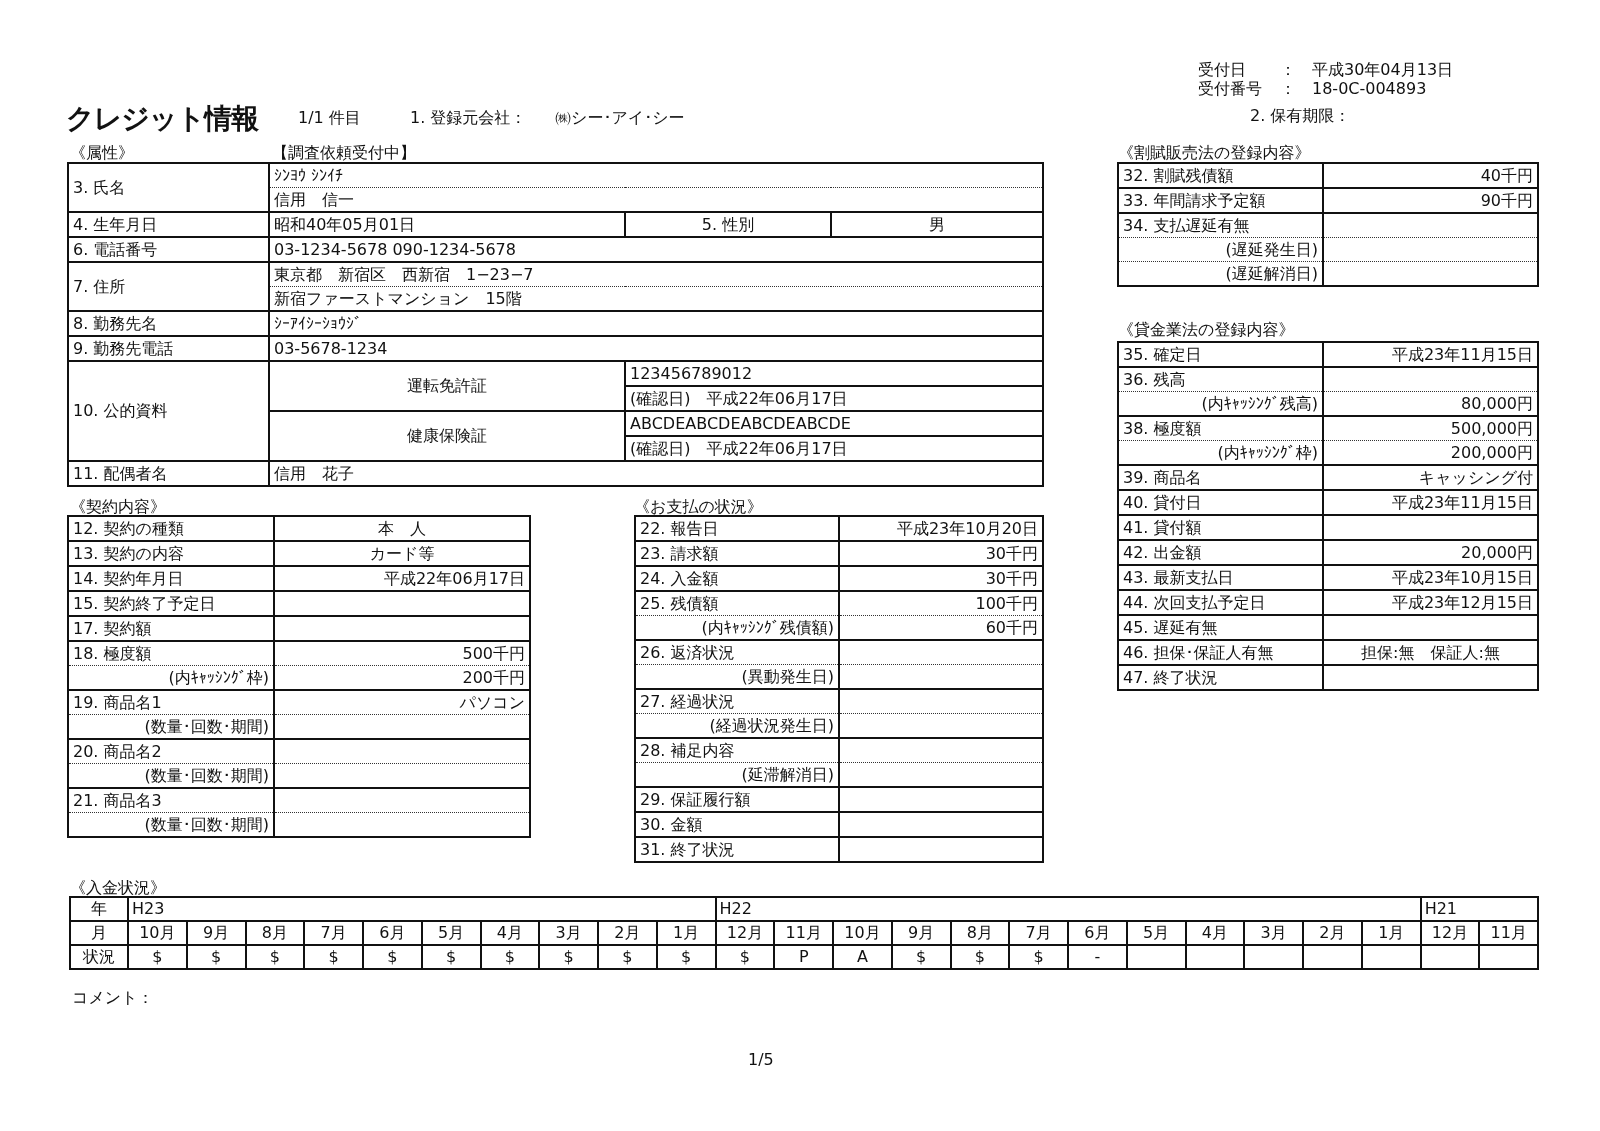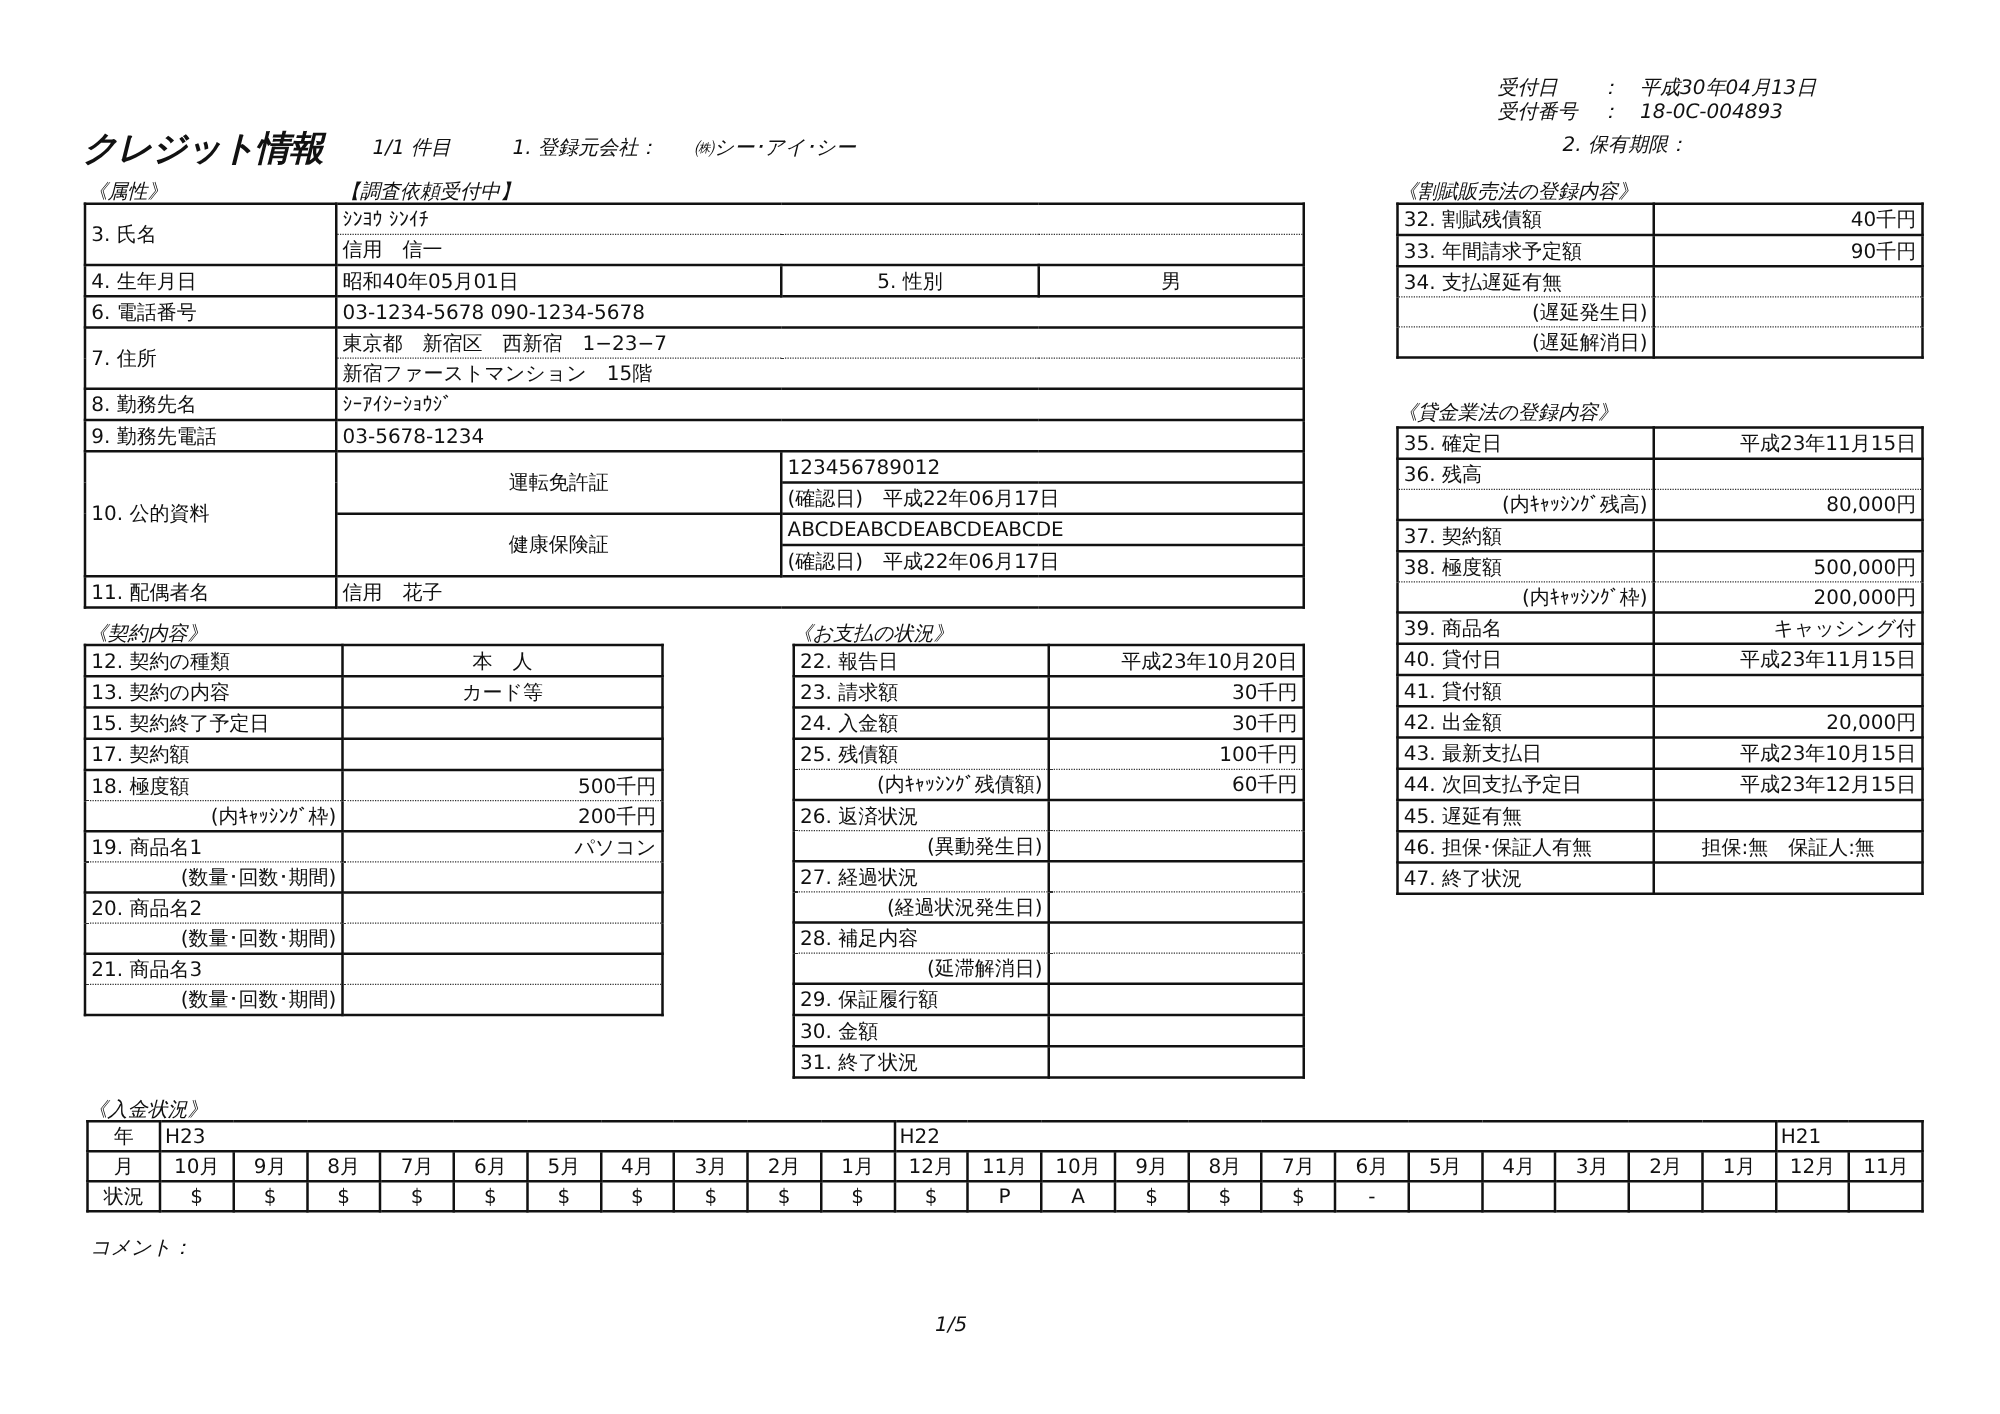--- a/index.html
+++ b/index.html
@@ -1,18 +1,18 @@
 <!DOCTYPE html>
 <html><head>
 <meta charset="utf-8">
 <style>
   html, body { margin:0; padding:0; background:#ffffff; }
   body { width:1600px; height:1131px; position:relative; overflow:hidden;
          font-family:"DejaVu Sans","Liberation Sans",sans-serif; color:#111; }
-  .abs { position:absolute;font-style:italic; }
+  .abs { position:absolute; }
   .t { font-size:16px; line-height:1; white-space:nowrap; }
   .title { font-size:28px; font-weight:bold; letter-spacing:-1px; }
   .hdr { font-size:16px; }
   table.g { position:absolute; border-collapse:collapse; table-layout:fixed; }
   table.g td { border:2px solid #111; padding:0 4px; font-size:16px; height:23px;
                white-space:nowrap; overflow:hidden; vertical-align:middle; line-height:1; }
   table.g td.r { text-align:right; }
   table.g td.c { text-align:center; }
   table.g td.dtop { border-bottom:1px dotted #333; }
   table.g td.dbot { border-top:1px dotted #333; }
@@ -112,20 +112,24 @@
   <tbody>
       <tr>
         <td>12. 契約の種類</td>
         <td class="c">本　人</td>
       </tr>
   <tr>
         <td>13. 契約の内容</td>
         <td class="c">カード等</td>
       </tr>
   <tr>
+        <td>14. 契約年月日</td>
+        <td class="r">平成22年06月17日</td>
+      </tr>
+  <tr>
         <td>15. 契約終了予定日</td>
         <td class="r"></td>
       </tr>
   <tr>
         <td>17. 契約額</td>
         <td class="r"></td>
       </tr>
   <tr>
         <td class="dtop">18. 極度額</td>
         <td class="r dtop">500千円</td>
@@ -268,24 +272,20 @@
         <td>35. 確定日</td>
         <td class="r">平成23年11月15日</td>
       </tr>
   <tr>
         <td class="dtop">36. 残高</td>
         <td class="r dtop"></td>
       </tr>
   <tr>
         <td class="sub dbot">(内ｷｬｯｼﾝｸﾞ残高)</td>
         <td class="r dbot">80,000円</td>
-      </tr>
-  <tr>
-        <td>37. 契約額</td>
-        <td class="r"></td>
       </tr>
   <tr>
         <td class="dtop">38. 極度額</td>
         <td class="r dtop">500,000円</td>
       </tr>
   <tr>
         <td class="sub dbot">(内ｷｬｯｼﾝｸﾞ枠)</td>
         <td class="r dbot">200,000円</td>
       </tr>
   <tr>

